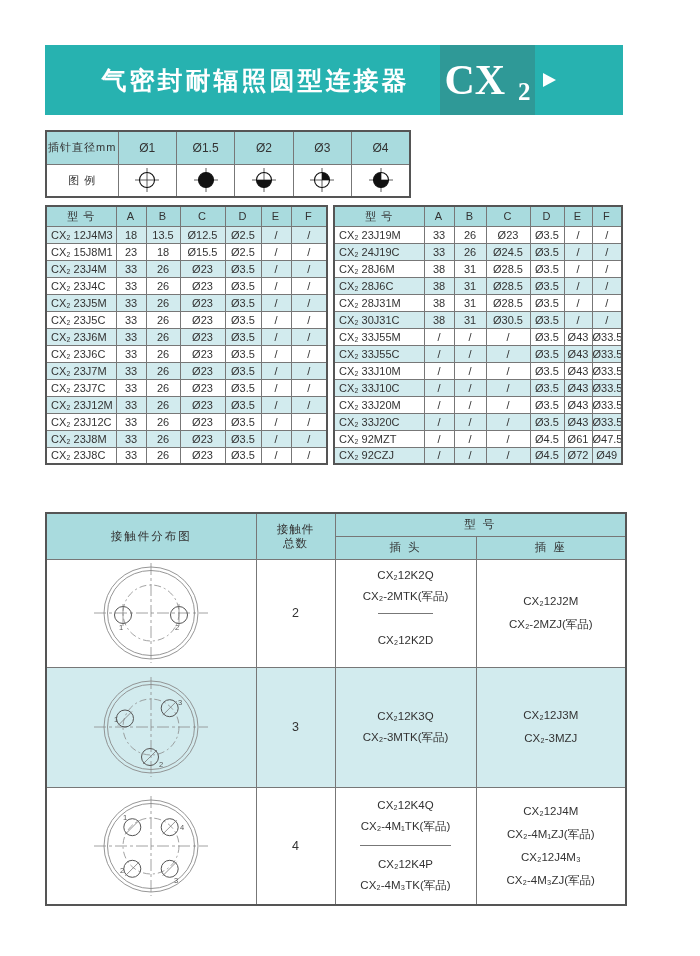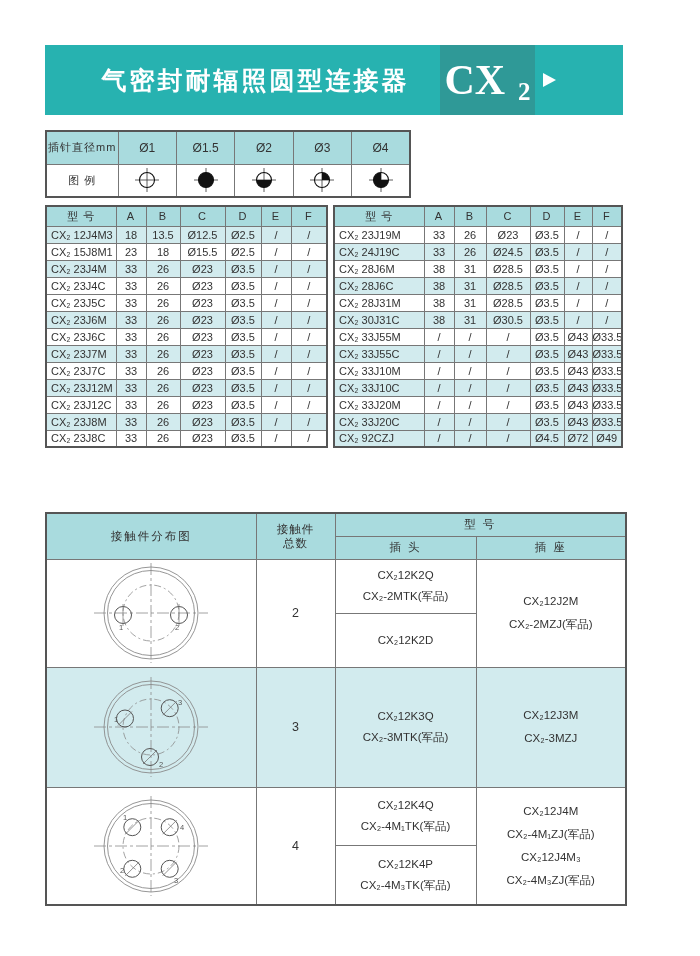--- a/index.html
+++ b/index.html
@@ -52,21 +52,21 @@
   .spec tr.stripe td{background:var(--stripe);}
 
   
   #contact-table{left:45px;top:512px;width:580px;}
   #contact-table thead td{background:var(--thead);height:23px;font-size:11.5px;letter-spacing:2px;}
   #contact-table thead .count-head{letter-spacing:1px;line-height:14px;}
   #contact-table tbody td{font-size:11.5px;}
   #contact-table tr.stripe td{background:var(--stripe);}
   .count-cell{font-size:12.5px !important;}
   .plug-cell,.socket-cell{padding:0 !important;}
-  .plug-split{display:flex;flex-direction:column;width:100%;height:100%;}
+  .plug-split{display:flex;flex-direction:column;width:100%;height:100%;align-items:center;}
   .plug-group{flex:1;display:flex;flex-direction:column;justify-content:center;
               align-items:center;line-height:21px;}
   .plug-group + .plug-group{border-top:1px solid var(--border);}
   .cell-lines{display:flex;flex-direction:column;justify-content:center;align-items:center;
               width:100%;height:100%;line-height:23px;text-align:right;}
   .diag-cell svg{display:block;margin:0 auto;}
 </style>
 </head>
 <body>
 
@@ -187,20 +187,29 @@
         </tr>
         <tr>
           <td class="model">CX₂ 23J4C</td>
           <td class="">33</td>
           <td class="">26</td>
           <td class="">Ø23</td>
           <td class="">Ø3.5</td>
           <td class="">/</td>
           <td class="">/</td>
         </tr>
+        <tr class="stripe">
+          <td class="model">CX₂ 23J5M</td>
+          <td class="">33</td>
+          <td class="">26</td>
+          <td class="">Ø23</td>
+          <td class="">Ø3.5</td>
+          <td class="">/</td>
+          <td class="">/</td>
+        </tr>
         <tr>
           <td class="model">CX₂ 23J5C</td>
           <td class="">33</td>
           <td class="">26</td>
           <td class="">Ø23</td>
           <td class="">Ø3.5</td>
           <td class="">/</td>
           <td class="">/</td>
         </tr>
         <tr class="stripe">
@@ -400,20 +409,29 @@
           <td class="">Ø33.5</td>
         </tr>
         <tr class="stripe">
           <td class="model">CX₂ 33J20C</td>
           <td class="">/</td>
           <td class="">/</td>
           <td class="">/</td>
           <td class="">Ø3.5</td>
           <td class="">Ø43</td>
           <td class="">Ø33.5</td>
+        </tr>
+        <tr>
+          <td class="model">CX₂ 92MZT</td>
+          <td class="">/</td>
+          <td class="">/</td>
+          <td class="">/</td>
+          <td class="">Ø4.5</td>
+          <td class="">Ø61</td>
+          <td class="">Ø47.5</td>
         </tr>
         <tr class="stripe">
           <td class="model">CX₂ 92CZJ</td>
           <td class="">/</td>
           <td class="">/</td>
           <td class="">/</td>
           <td class="">Ø4.5</td>
           <td class="">Ø72</td>
           <td class="">Ø49</td>
         </tr>

